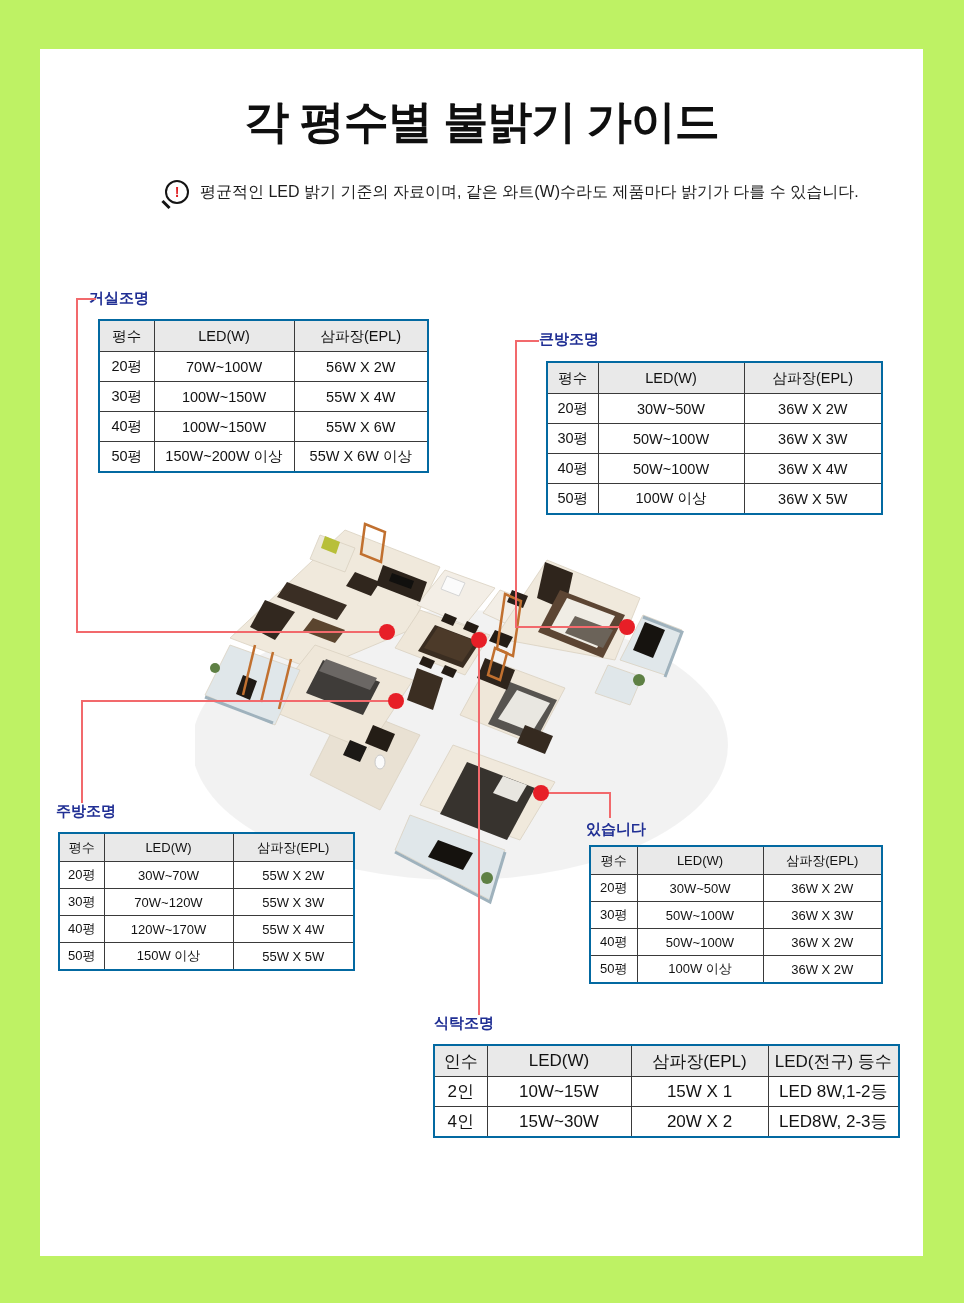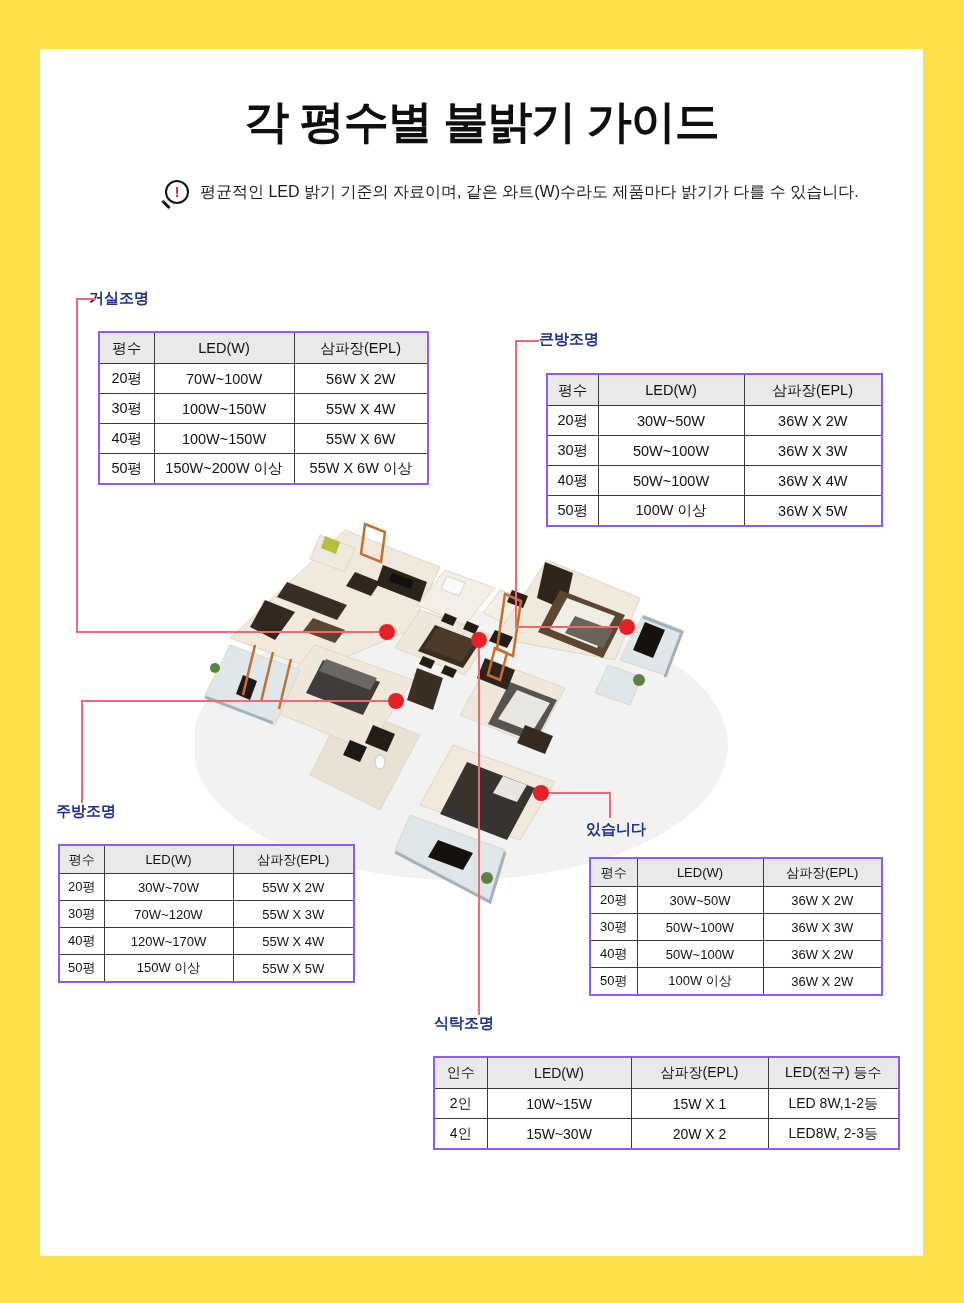--- a/index.html
+++ b/index.html
@@ -1,38 +1,38 @@
 <!DOCTYPE html>
 <html><head>
 <meta charset="utf-8">
 <style>
   html,body{margin:0;padding:0;}
   body{font-family:"Liberation Sans","DejaVu Sans",sans-serif;}
-  #stage{position:relative;width:964px;height:1303px;background:#fde047;overflow:hidden;}
+  #stage{position:relative;width:964px;height:1303px;background:#bef264;overflow:hidden;}
   #card{position:absolute;left:40px;top:49px;width:883px;height:1207px;background:#ffffff;}
 
   .title{position:absolute;left:40px;top:92px;width:883px;text-align:center;
          font-size:45px;font-weight:bold;color:#0f0f0f;letter-spacing:-1px;}
 
   .notice{position:absolute;left:165px;top:179px;height:26px;display:flex;align-items:center;}
   .mag-icon{position:relative;width:20px;height:20px;border:2.5px solid #141414;border-radius:50%;
             display:flex;align-items:center;justify-content:center;flex:0 0 auto;}
   .mag-icon .bang{color:#e01f23;font-weight:bold;font-size:14px;line-height:1;}
   .mag-icon::after{content:"";position:absolute;left:-6px;bottom:-4px;width:10px;height:3px;
             background:#141414;transform:rotate(45deg);}
   .notice-text{margin-left:11px;font-size:16px;color:#1c1c1c;white-space:nowrap;text-align:center;}
 
   .tbl-label{position:absolute;font-size:15px;font-weight:bold;color:#202f94;white-space:nowrap;}
 
-  table{position:absolute;border-collapse:collapse;table-layout:fixed;background:#fff;border:2px solid #8b5cf6;margin-top:12px;}
+  table{position:absolute;border-collapse:collapse;table-layout:fixed;background:#fff;border:2px solid #0369a1;}
   th,td{border:1px solid #3a3a3a;text-align:center;vertical-align:middle;padding:0;color:#121212;font-weight:normal;white-space:nowrap;}
   th{background:#e9e9e9;}
   .sz-lg{font-size:14.5px;} .sz-lg th{height:30px;} .sz-lg td{height:29px;}
   .sz-sm{font-size:13px;}  .sz-sm th{height:27px;} .sz-sm td{height:26px;}
-  .sz-md{font-size:14px;padding-left:19px;} .sz-md th{height:30px;} .sz-md td{height:29px;}
+  .sz-md{font-size:17px;padding-left:19px;} .sz-md th{height:30px;} .sz-md td{height:29px;}
 
   .rline{position:absolute;background:#f2696c;}
   .rdot{position:absolute;width:16px;height:16px;border-radius:50%;background:#e71f27;}
 
   #floorplan{position:absolute;left:195px;top:510px;}
 </style>
 </head>
 <body>
 
 <div id="stage">

